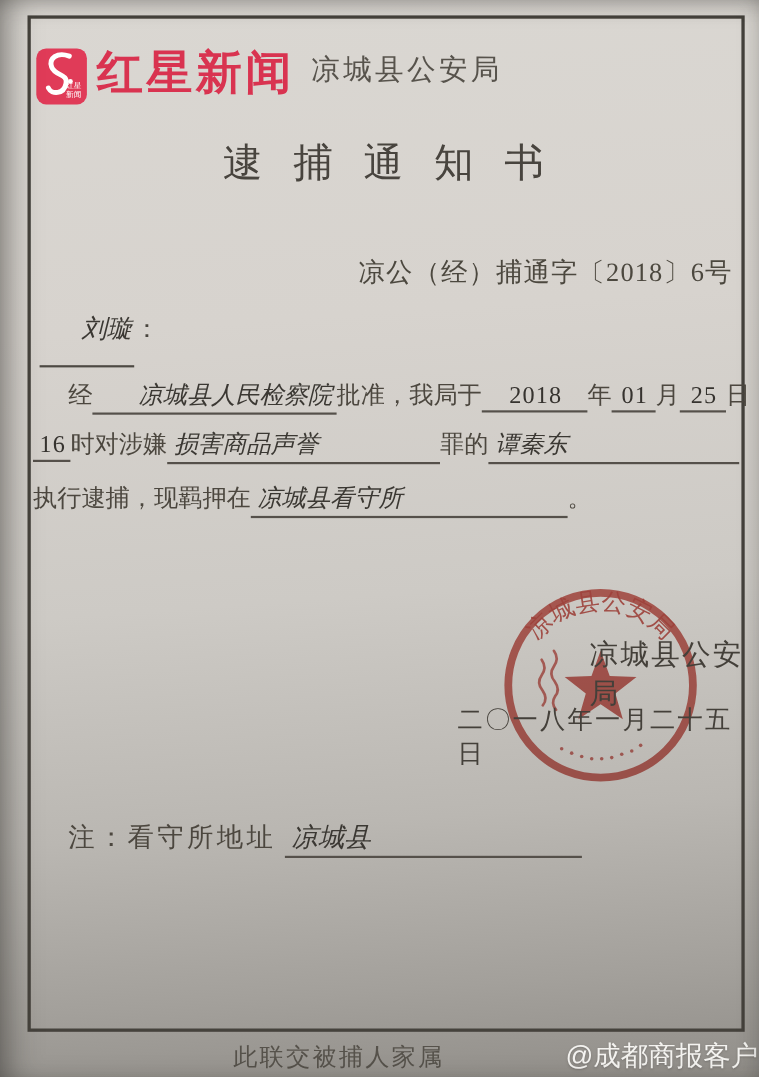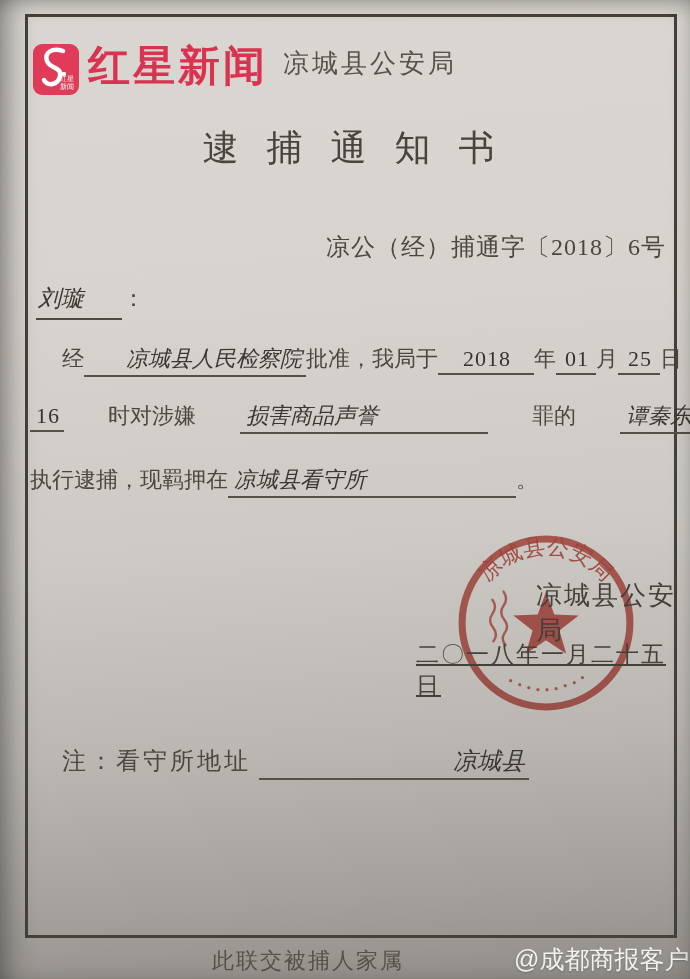--- a/index.html
+++ b/index.html
@@ -18,42 +18,42 @@
 
   .logo-badge{position:absolute;left:33px;top:44px;width:46px;height:51px;background:#e03b58;border-radius:9px;}
   .logo-badge .tiny{position:absolute;right:3px;bottom:4px;width:16px;font-size:7px;line-height:8px;color:#fff;font-family:"Liberation Sans",sans-serif;letter-spacing:0;}
   .logo-text{position:absolute;left:88px;top:42px;font-family:"Liberation Sans",sans-serif;font-weight:bold;font-size:42px;line-height:48px;color:#d93350;letter-spacing:3px;}
   .header-org{position:absolute;left:283px;top:46px;font-size:26px;color:#57534c;letter-spacing:3px;}
 
   .title{position:absolute;left:25px;width:646px;top:124px;text-align:center;font-size:36px;letter-spacing:28px;padding-left:29px;box-sizing:border-box;color:#48443e;}
   .doc-number{position:absolute;right:24px;top:231px;font-size:24px;letter-spacing:1px;color:#4c483f;}
 
   .addressee{position:absolute;left:36px;top:283px;font-size:23px;}
-  .addressee .name{display:inline-block;min-width:82px;border-bottom:2px solid #4d4943;padding:0 2px 4px 2px;}
+  .addressee .name{display:inline-block;min-width:82px;border-bottom:2px solid #4d4943;padding:0 2px 18px 2px;text-align:right;}
 
   .formline{position:absolute;display:flex;align-items:baseline;font-size:22px;color:#4c473f;white-space:nowrap;}
   .l1{left:62px;right:18px;top:344px;}
-  .l2{left:30px;right:18px;top:401px;gap:44px;}
-  .l3{left:30px;top:465px;}
+  .l2{left:30px;right:18px;top:389px;}
+  .l3{left:30px;top:438px;}
   .fill{display:inline-block;border-bottom:2px solid #55504a;padding:0 4px 1px 6px;}
   .hand{font-style:italic;color:#3b3833;}
   .typed{color:#36332f;letter-spacing:1px;text-align:center;}
   .grow{flex:1 1 auto;}
   .w-proc{min-width:212px;text-align:right;}
   .w-year{min-width:86px;}
   .w-month{min-width:30px;}
   .w-day{min-width:32px;}
   .w-crime{min-width:238px;}
   .w-person{min-width:218px;}
   .w-place{min-width:278px;}
-  .w-addr{min-width:260px;text-align:right;}
+  .w-addr{min-width:260px;}
 
   .seal{position:absolute;left:456px;top:533px;width:180px;height:180px;mix-blend-mode:multiply;opacity:.92;}
   .sign-org{position:absolute;left:536px;top:578px;font-size:26px;letter-spacing:2px;color:#44403a;}
-  .sign-date{position:absolute;left:416px;top:639px;font-size:23px;letter-spacing:2px;color:#44403a;text-decoration:underline;}
+  .sign-date{position:absolute;left:416px;top:639px;font-size:23px;letter-spacing:2px;color:#44403a;}
 
   .note{position:absolute;left:62px;top:745px;display:flex;align-items:baseline;font-size:24px;color:#4c473f;}
   .note .label{letter-spacing:3px;margin-right:8px;}
 
   .footer-caption{position:absolute;left:212px;top:946px;font-size:22px;letter-spacing:2px;color:#56524b;text-align:right;}
   .watermark{position:absolute;left:514px;top:943px;font-family:"Liberation Sans",sans-serif;font-size:25px;color:#f4f3f0;text-shadow:0 1px 2px rgba(60,58,54,.35);}
 </style>
 </head>
 <body>
 

